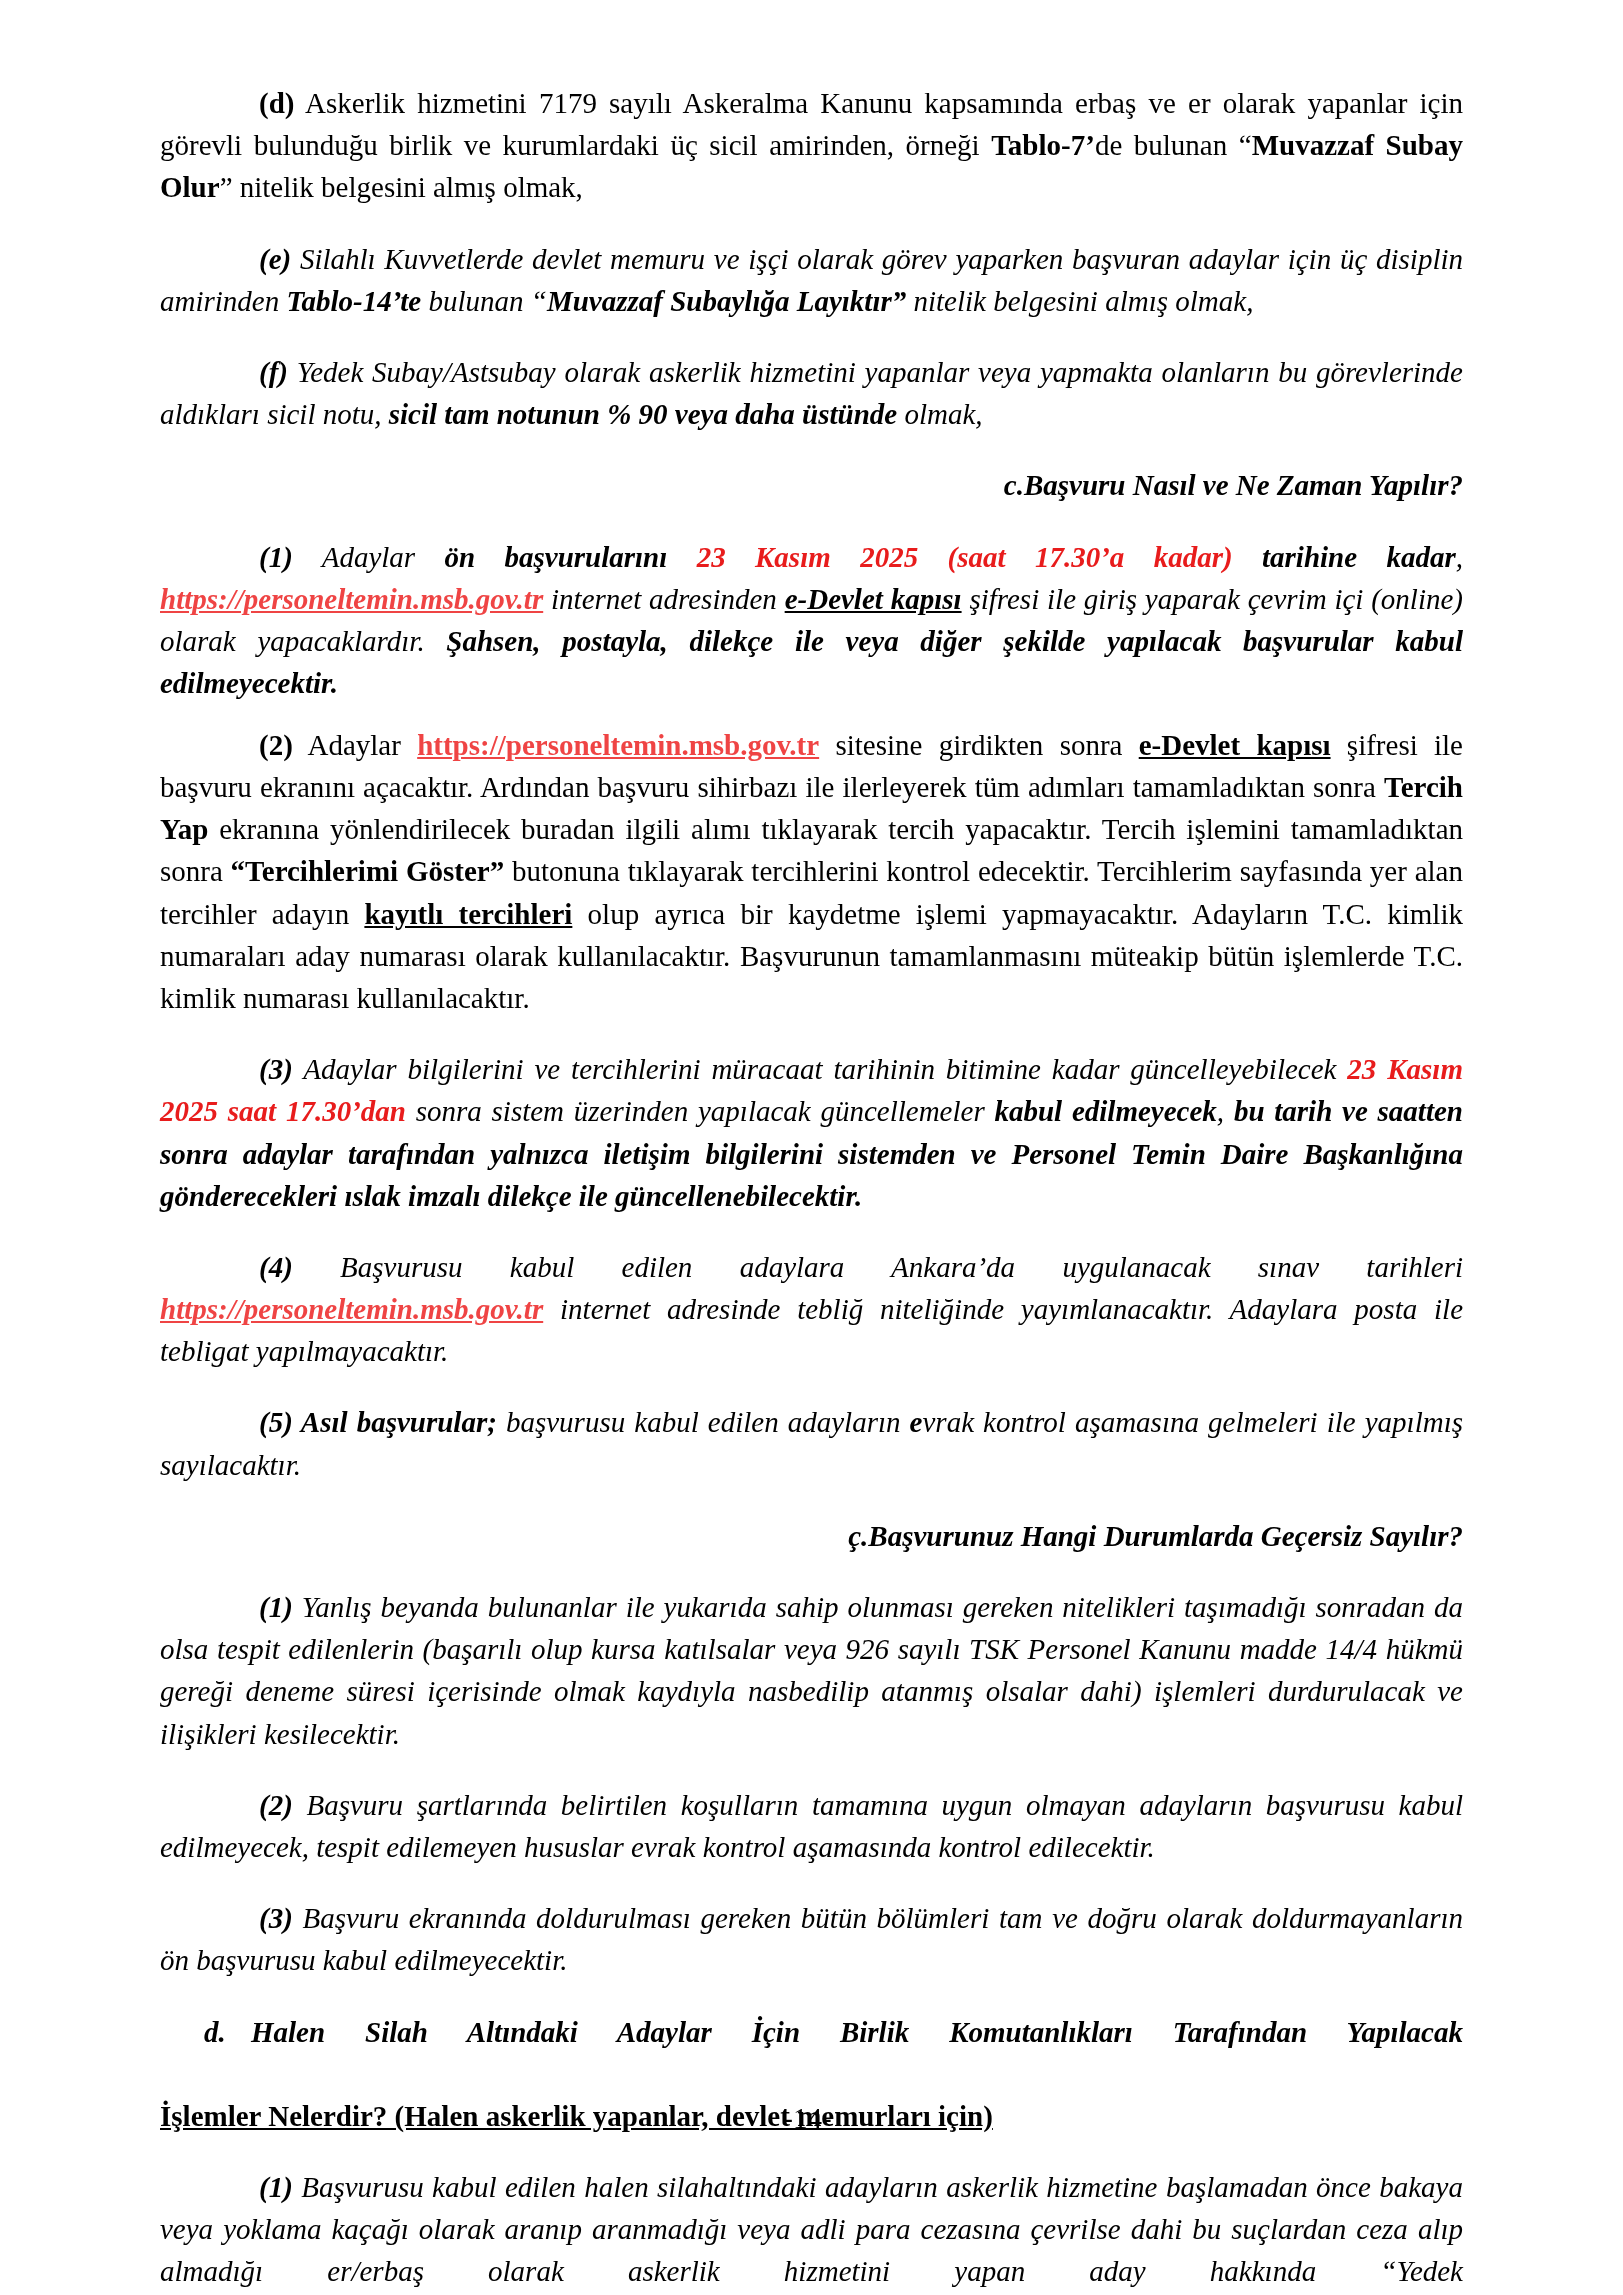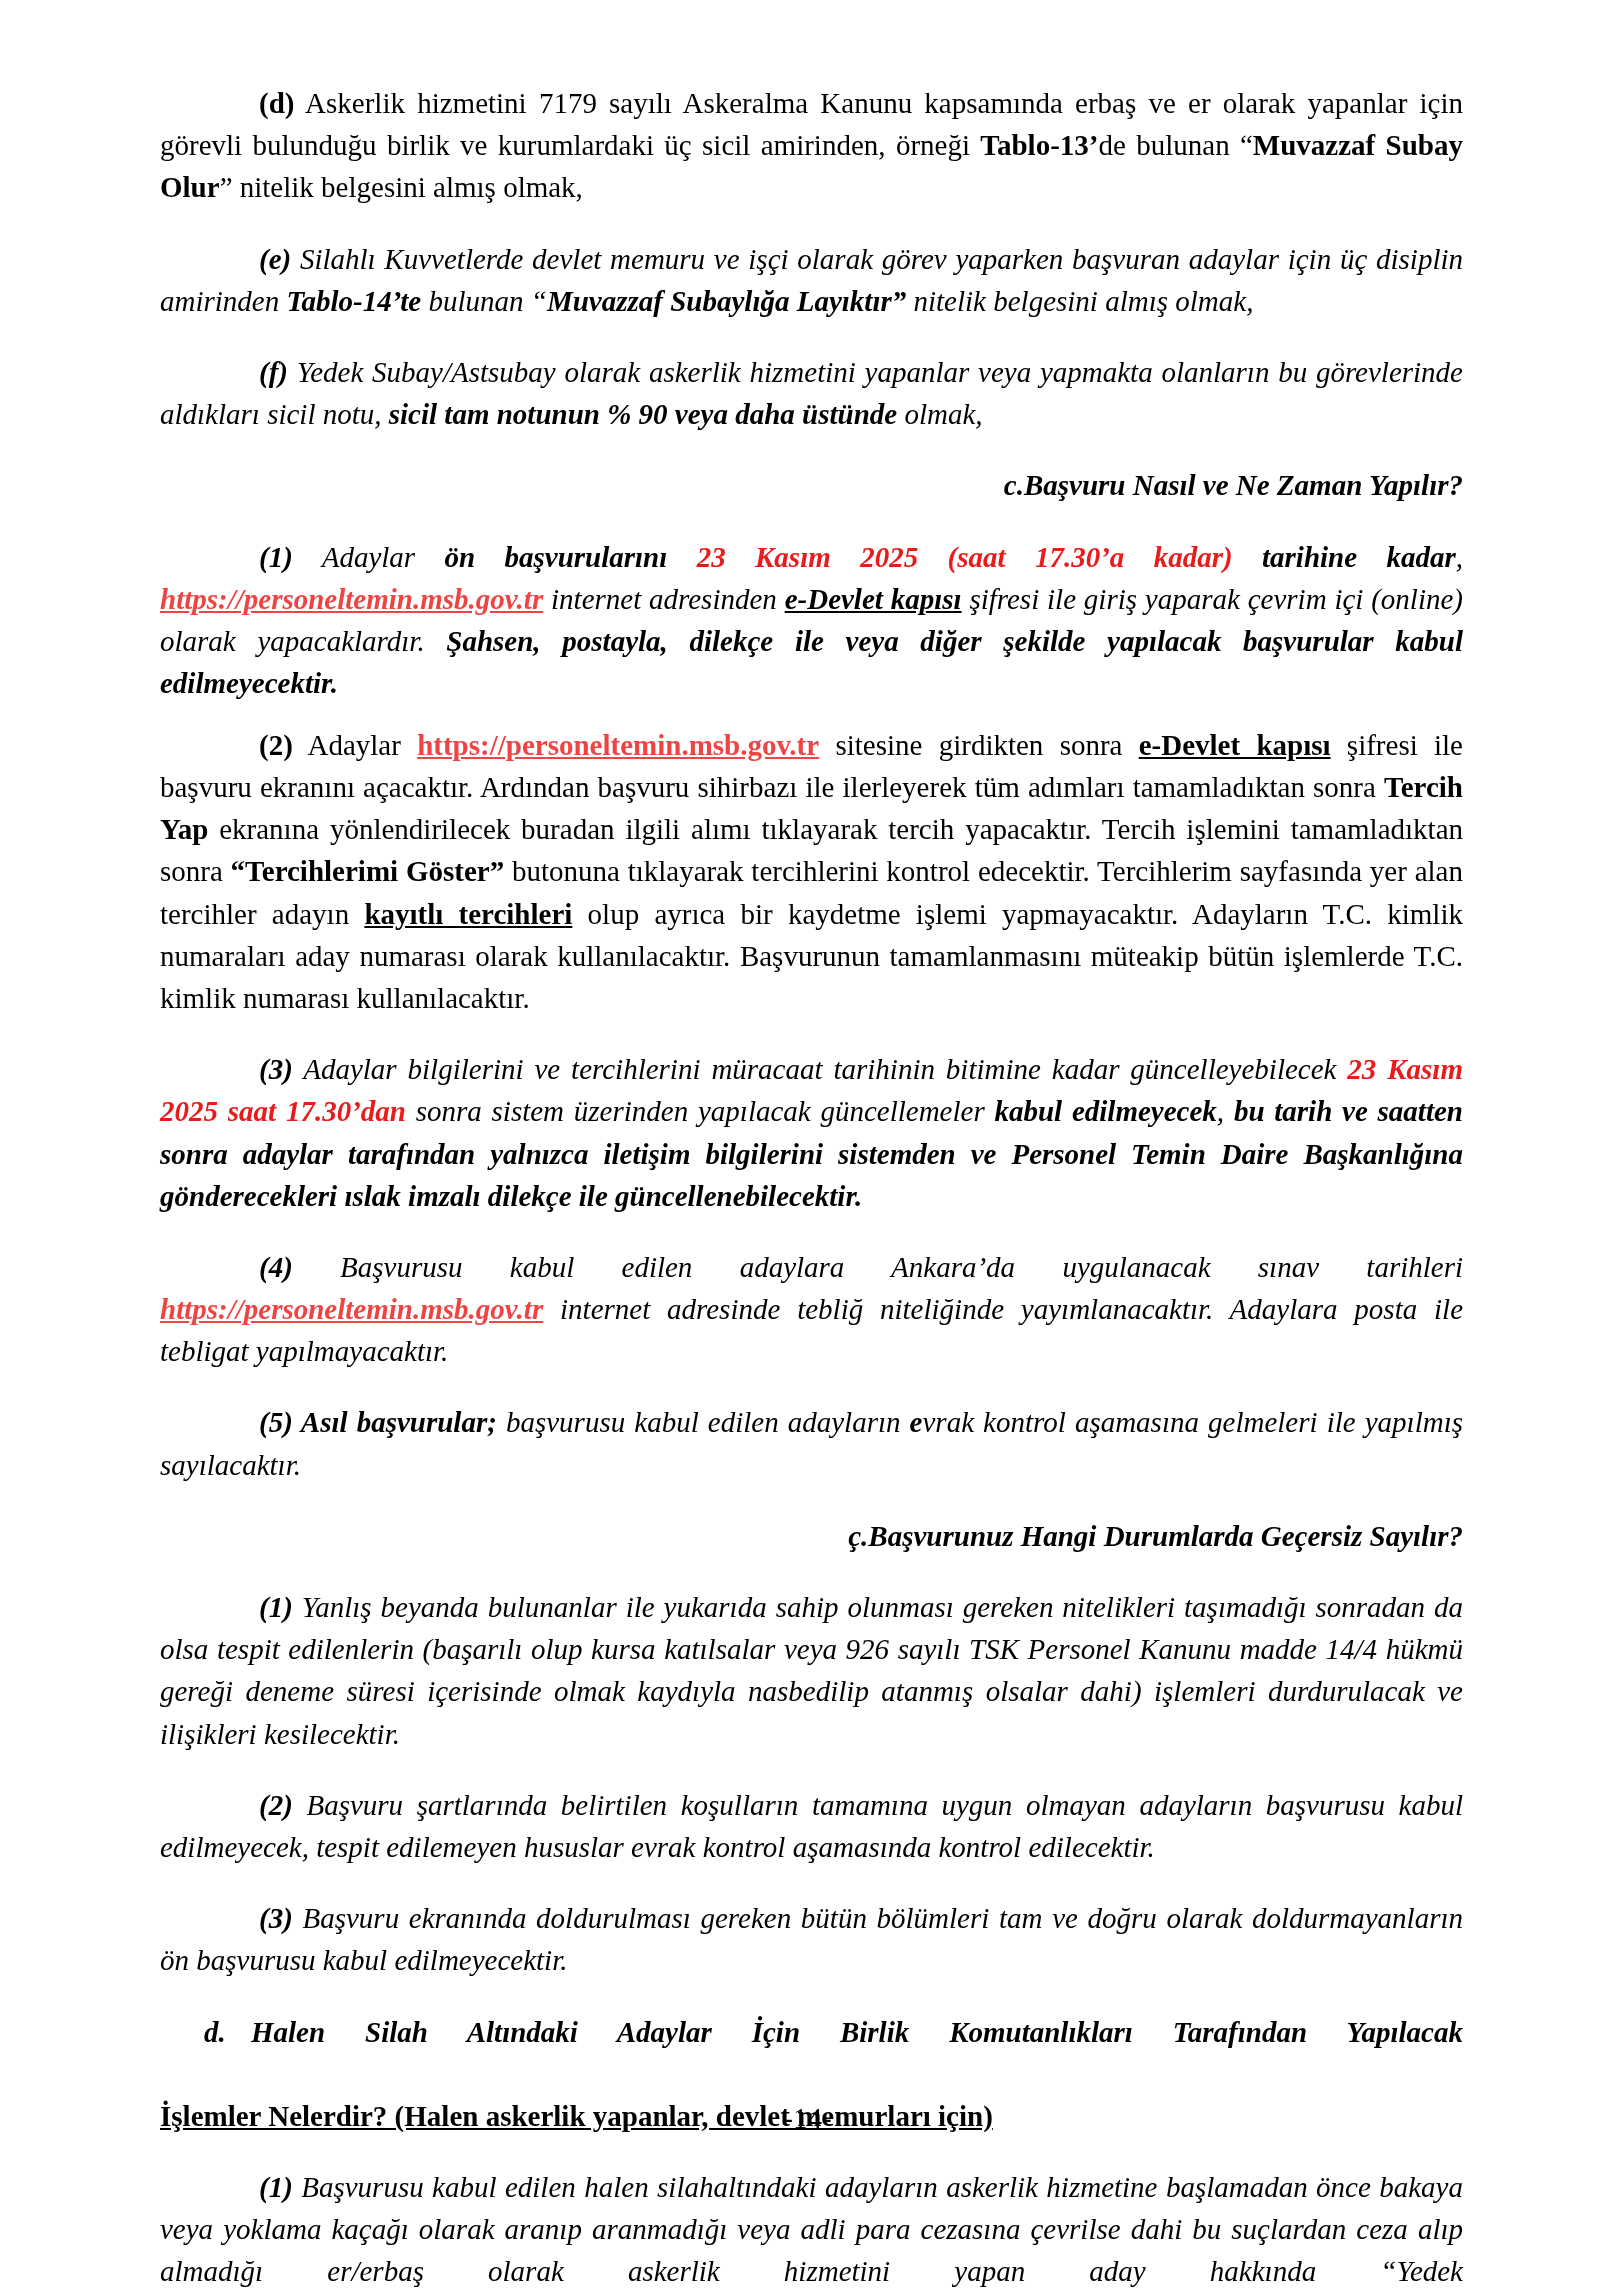--- a/index.html
+++ b/index.html
@@ -79,21 +79,21 @@
     content: "";
     display: inline-block;
     width: 100%;
   }
 </style>
 </head>
 <body>
 
 <div class="page">
 
-  <p class="para"><span class="b">(d)</span><span> Askerlik hizmetini 7179 sayılı Askeralma Kanunu kapsamında erbaş ve er olarak yapanlar için görevli bulunduğu birlik ve kurumlardaki üç sicil amirinden, örneği </span><span class="b">Tablo-13’</span><span>de bulunan “</span><span class="b">Muvazzaf Subay Olur</span><span>” nitelik belgesini almış olmak,</span></p>
+  <p class="para"><span class="b">(d)</span><span> Askerlik hizmetini 7179 sayılı Askeralma Kanunu kapsamında erbaş ve er olarak yapanlar için görevli bulunduğu birlik ve kurumlardaki üç sicil amirinden, örneği </span><span class="b">Tablo-7’</span><span>de bulunan “</span><span class="b">Muvazzaf Subay Olur</span><span>” nitelik belgesini almış olmak,</span></p>
 
   <p class="para gap-md"><span class="b">(e)</span><span> Silahlı Kuvvetlerde devlet memuru ve işçi olarak görev yaparken başvuran adaylar için üç disiplin amirinden </span><span class="b">Tablo-14’te</span><span> bulunan “</span><span class="b">Muvazzaf Subaylığa Layıktır”</span><span> nitelik belgesini almış olmak,</span></p>
 
   <p class="para gap-md"><span class="b">(f)</span><span> Yedek Subay/Astsubay olarak askerlik hizmetini yapanlar veya yapmakta olanların bu görevlerinde aldıkları sicil notu, </span><span class="b">sicil tam notunun % 90 veya daha üstünde</span><span> olmak,</span></p>
 
   <p class="heading gap-md"><span class="marker">c.</span><span>Başvuru Nasıl ve Ne Zaman Yapılır?</span></p>
 
   <p class="para gap-md"><span class="b">(1)</span><span> Adaylar </span><span class="b">ön başvurularını </span><span class="red">23 Kasım 2025 (saat 17.30’a kadar)</span><span class="b"> tarihine kadar</span><span>, </span><span class="link">https://personeltemin.msb.gov.tr</span><span> internet adresinden </span><span class="bu">e-Devlet kapısı</span><span> şifresi ile giriş yaparak çevrim içi (online) olarak yapacaklardır. </span><span class="b">Şahsen, postayla, dilekçe ile veya diğer şekilde yapılacak başvurular kabul edilmeyecektir.</span></p>
 
   <p class="para gap-sm"><span class="b">(2)</span><span> Adaylar </span><span class="link">https://personeltemin.msb.gov.tr</span><span> sitesine girdikten sonra </span><span class="bu">e-Devlet kapısı</span><span> şifresi ile başvuru ekranını açacaktır. Ardından başvuru sihirbazı ile ilerleyerek tüm adımları tamamladıktan sonra </span><span class="b">Tercih Yap</span><span> ekranına yönlendirilecek buradan ilgili alımı tıklayarak tercih yapacaktır. Tercih işlemini tamamladıktan sonra </span><span class="b">“Tercihlerimi Göster”</span><span> butonuna tıklayarak tercihlerini kontrol edecektir. Tercihlerim sayfasında yer alan tercihler adayın </span><span class="bu">kayıtlı tercihleri</span><span> olup ayrıca bir kaydetme işlemi yapmayacaktır. Adayların T.C. kimlik numaraları aday numarası olarak kullanılacaktır. Başvurunun tamamlanmasını müteakip bütün işlemlerde T.C. kimlik numarası kullanılacaktır.</span></p>

